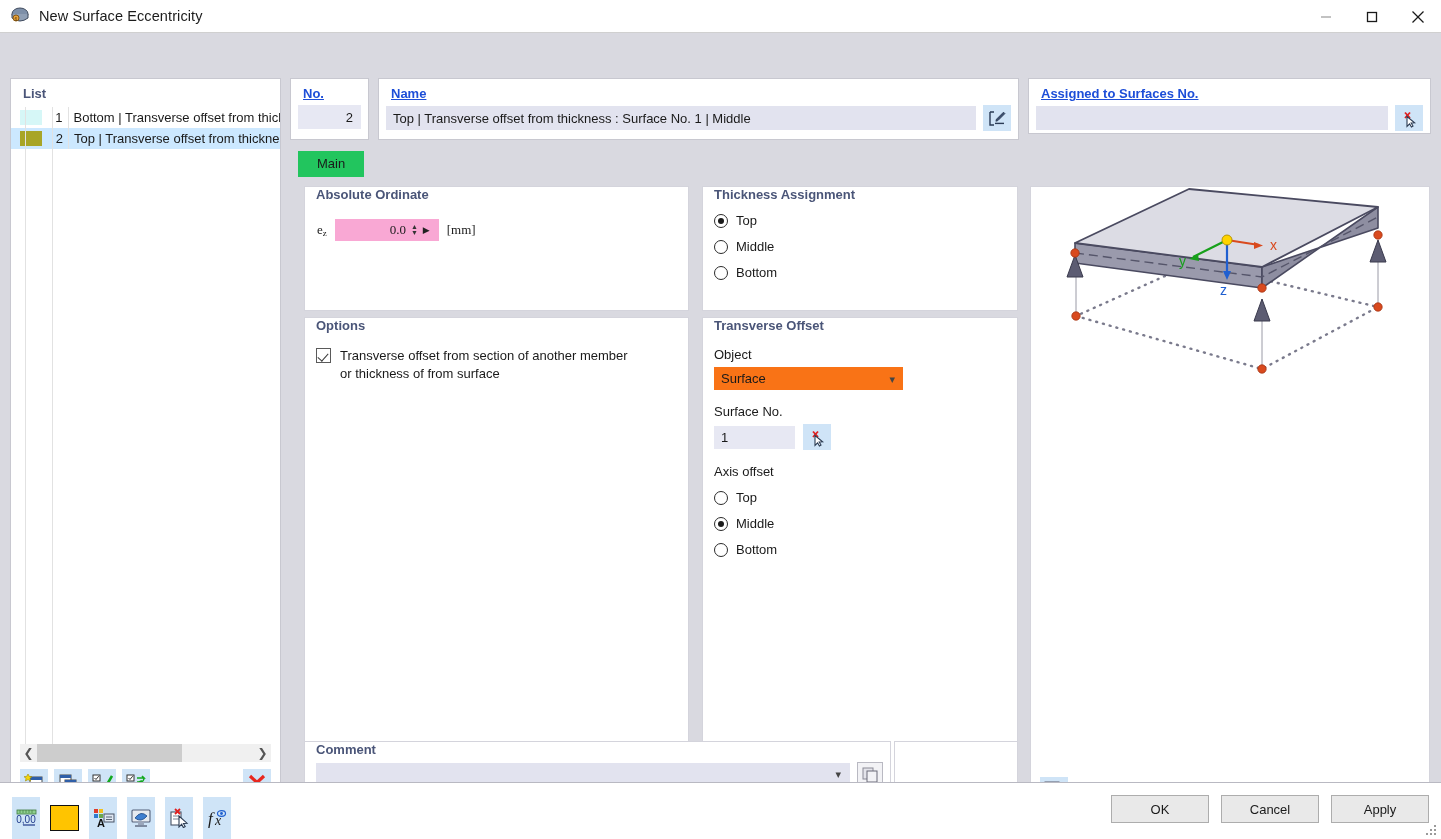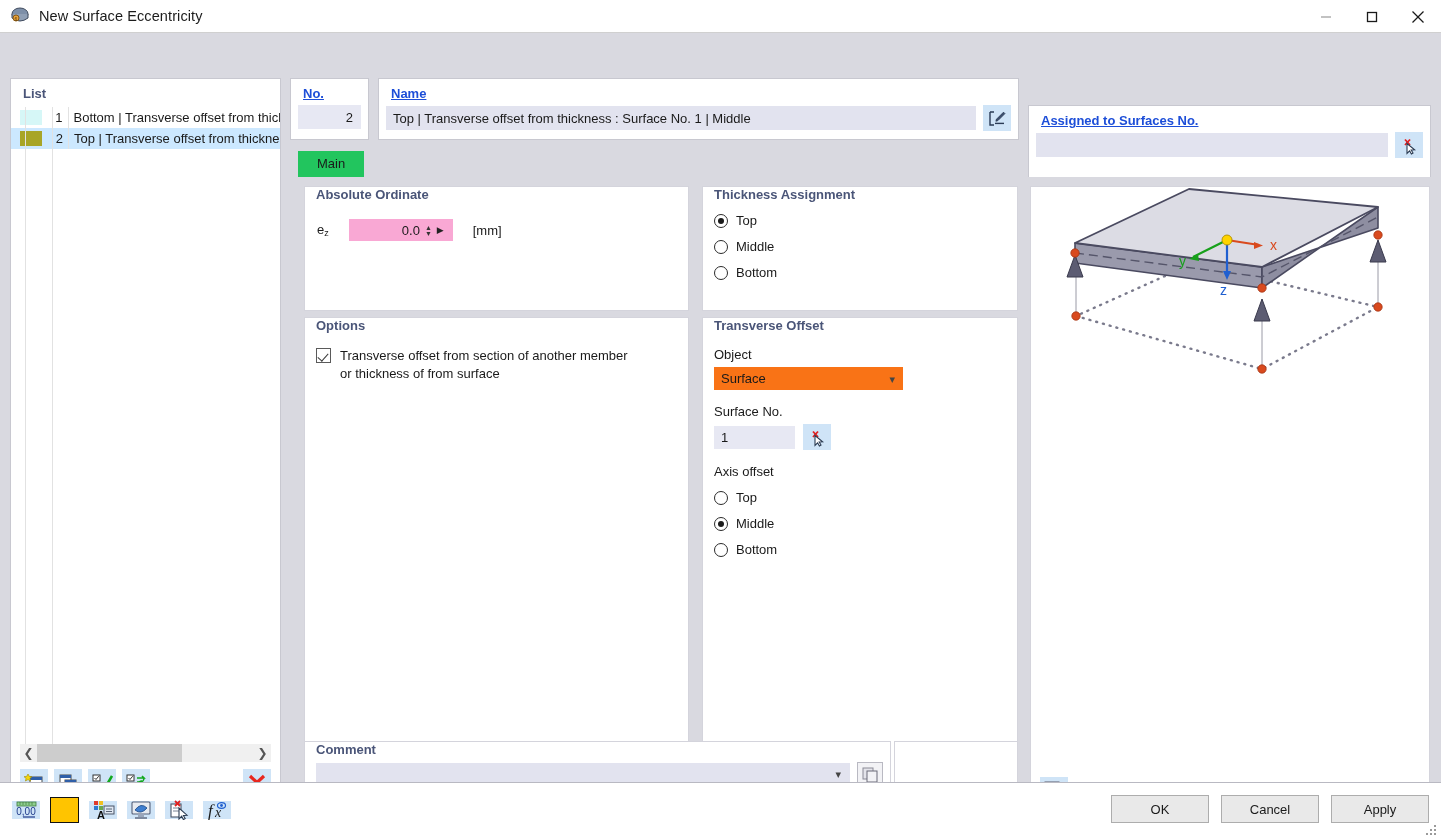--- a/index.html
+++ b/index.html
@@ -75,21 +75,21 @@
   
   #namePanel { left:378px; top:45px; width:641px; height:62px; }
   .name-row { display:flex; align-items:center; margin:4px 7px 0 7px; gap:7px; }
   .name-field {
     flex:1; height:24px; background:#e2e3ef;
     display:flex; align-items:center; padding-left:7px; font-size:13px;
   }
   .icon-btn { width:28px; height:26px; background:#cfe4f7; display:flex; align-items:center; justify-content:center; }
 
   
-  #assignPanel { left:1028px; top:45px; width:403px; height:74px;margin-top:27px; }
+  #assignPanel { left:1028px; top:45px; width:403px; height:56px; }
   .assign-row { display:flex; align-items:center; margin:4px 7px 0 7px; gap:7px; }
   .assign-field { flex:1; height:24px; background:#e2e3ef; }
 
   
   .tabstrip { position:absolute; left:290px; top:118px; width:1141px; height:26px; }
   .tab {
     position:absolute; left:8px; top:0; height:26px;
     padding:0 19px; line-height:26px;
     background:#22c55e; font-size:13px; color:#1a1a1a;
   }
@@ -103,21 +103,21 @@
 
   #grpAbs   { left:14px;  top:9px;   width:385px; height:125px; }
   #grpThick { left:412px; top:9px;   width:316px; height:125px; }
   #grpOpt   { left:14px;  top:140px; width:385px; height:556px; }
   #grpTrans { left:412px; top:140px; width:316px; height:556px; }
   #grpView  { left:740px; top:9px;   width:400px; height:627px; background:#fff; }
   #grpComment { left:14px; top:564px; width:587px; height:58px; }
   #grpSmall   { left:604px; top:564px; width:124px; height:58px; }
 
   
-  .field-row { display:flex; align-items:center; margin-top:17px; padding-left:12px; gap:20px; }
+  .field-row { display:flex; align-items:center; margin-top:17px; padding-left:12px; gap:8px;font-family:Liberation Serif, serif; }
   .ez-label { font-size:13px; }
   .ez-label sub { font-size:9px; vertical-align:-2px; }
   .spin {
     width:104px; height:22px; background:#f9a8d4; display:flex; align-items:center;
     justify-content:flex-end; padding-right:9px; font-size:13px; position:relative;
   }
   .spin-arrows { display:flex; flex-direction:column; margin-left:5px; line-height:1; }
   .spin-arrows span { font-size:7px; color:#333; height:6px; }
   .spin-play { margin-left:5px; font-size:9px; color:#222; }
   .unit { font-size:13px; }
@@ -163,21 +163,21 @@
   }
   .comment-field .chev { position:absolute; right:9px; top:5px; color:#444; font-size:11px; }
   .comment-btn { width:26px; height:25px; border:1px solid #b9b9c2; background:#f2f2f5; display:flex; align-items:center; justify-content:center; }
 
   
   .view-btn { position:absolute; left:9px; bottom:9px; width:28px; height:26px; background:#cfe4f7; display:flex; align-items:center; justify-content:center; }
 
   
   .bottombar { position:absolute; left:0; bottom:0; width:1441px; height:57px; background:#ffffff; border-top:1px solid #b9b9c2; }
   .bb-left { position:absolute; left:12px; top:14px; display:flex; align-items:center; gap:10px; }
-  .bb-icon { width:28px; height:18px; background:#cfe4f7; display:flex; align-items:center; justify-content:center; position:relative; }
+  .bb-icon { width:28px; height:42px; background:#cfe4f7; display:flex; align-items:center; justify-content:center; position:relative; }
   .bb-icon.swatch { background:#ffc400; border:1.3px solid #111; width:29px; height:26px; }
   .bb-right { position:absolute; right:12px; top:12px; display:flex; gap:12px; }
   .dlg-btn {
     width:98px; height:28px; background:#e9e9e9; border:1px solid #adadad;
     font-size:13px; font-family:"Liberation Sans", sans-serif; color:#1a1a1a;
     display:flex; align-items:center; justify-content:center;
   }
   .grip { position:absolute; right:3px; bottom:2px; width:12px; height:12px; }
   .grip i { position:absolute; width:2px; height:2px; background:#9a9a9a; }
 </style>

